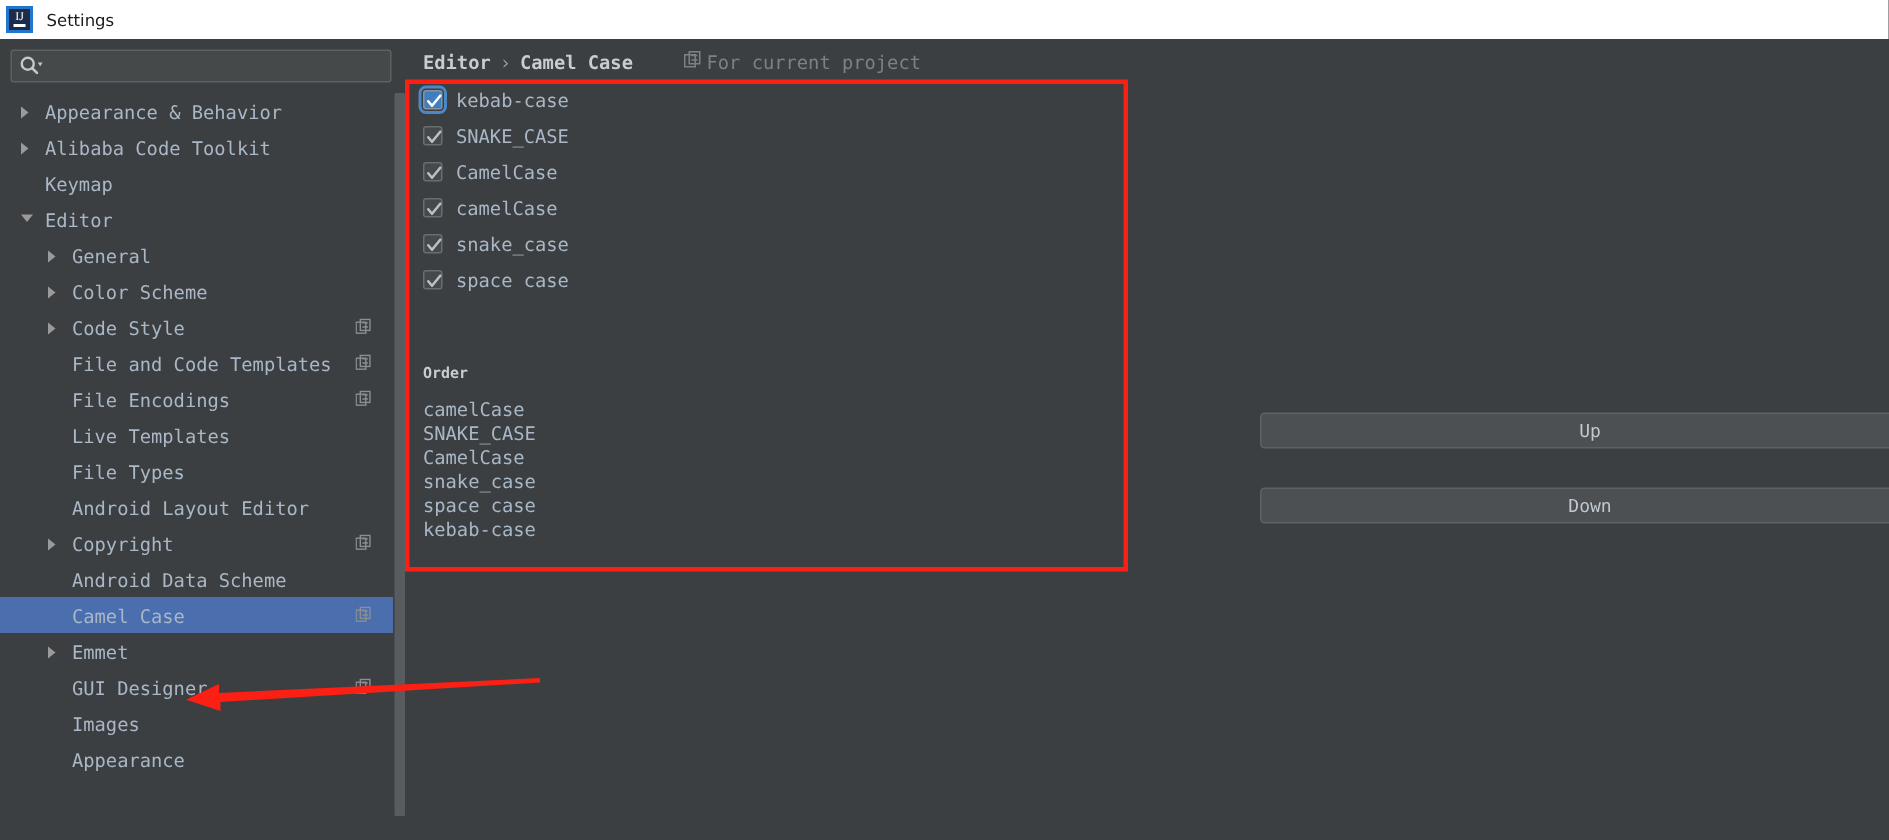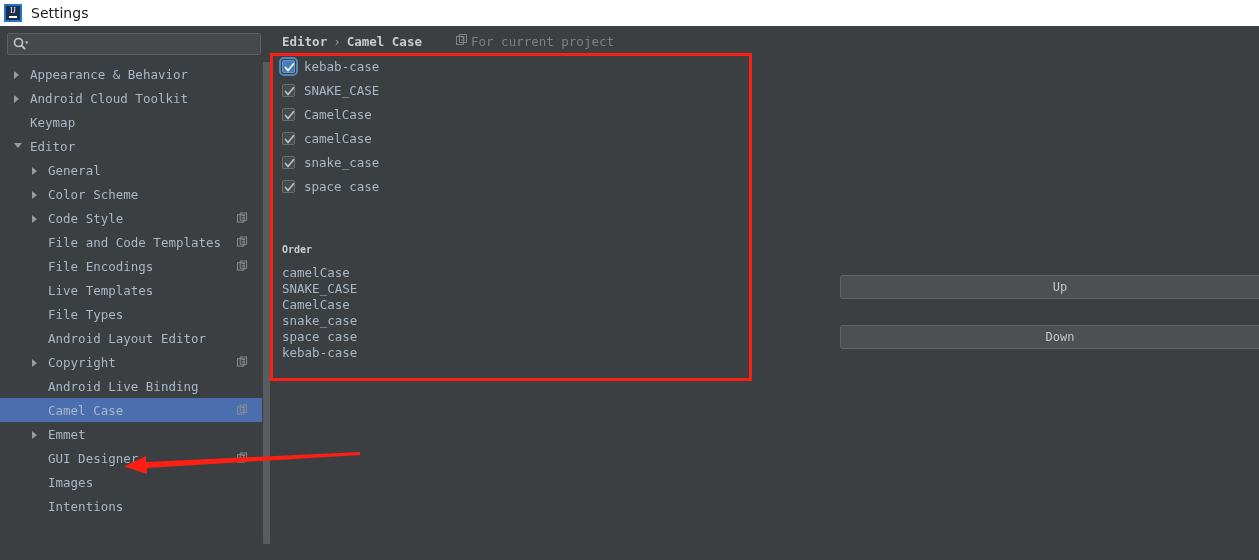--- a/index.html
+++ b/index.html
@@ -36,21 +36,21 @@
     font-family: "Liberation Serif", serif;
     letter-spacing: 0px;
   }
   #ij-icon .ij-bar {
     position: absolute; left: 3px; right: 3px; bottom: 2px;
     height: 2.5px; background: #ffffff;
   }
   #title-text {
     margin-left: 9px;
     color: #1a1a1a;
-    font-size: 14px;
+    font-size: 11px;
     font-family: "DejaVu Sans", "Liberation Sans", sans-serif;
   }
 
   
   #body {
     position: absolute; left: 0; top: 26px;
     width: 1259px; height: 534px;
     background: #3c3f41;
   }
 
@@ -243,21 +243,21 @@
       </svg>
     </div>
 
     <div id="tree">
         <div class="tree-row">
           <div class="arrow collapsed" style="left: 14px;"></div>
           <span class="tree-label" style="left: 30px; text-align: right;">Appearance &amp; Behavior</span>
         </div>
         <div class="tree-row">
           <div class="arrow collapsed" style="left: 14px;"></div>
-          <span class="tree-label" style="left: 30px;">Android Cloud Toolkit</span>
+          <span class="tree-label" style="left: 30px;">Alibaba Code Toolkit</span>
         </div>
         <div class="tree-row">
           <span class="tree-label" style="left: 30px;">Keymap</span>
         </div>
         <div class="tree-row">
           <div class="arrow expanded" style="left: 14px;"></div>
           <span class="tree-label" style="left: 30px;">Editor</span>
         </div>
         <div class="tree-row">
           <div class="arrow collapsed" style="left: 32px;"></div>
@@ -308,21 +308,21 @@
           <div class="arrow collapsed" style="left: 32px;"></div>
           <span class="tree-label" style="left: 48px;">Copyright</span>
           <svg class="row-copy-icon" viewBox="0 0 12 12">
             <rect x="0.5" y="2.5" width="7" height="8" fill="none" stroke="#8b8f93"></rect>
             <rect x="3.5" y="0.5" width="7" height="8" fill="none" stroke="#8b8f93"></rect>
             <line x1="5" y1="3" x2="9" y2="3" stroke="#8b8f93"></line>
             <line x1="5" y1="6" x2="9" y2="6" stroke="#8b8f93"></line>
           </svg>
         </div>
         <div class="tree-row">
-          <span class="tree-label" style="left: 48px;">Android Live Binding</span>
+          <span class="tree-label" style="left: 48px;">Android Data Scheme</span>
         </div>
         <div class="tree-row selected">
           <span class="tree-label" style="left: 48px;">Camel Case</span>
           <svg class="row-copy-icon" viewBox="0 0 12 12">
             <rect x="0.5" y="2.5" width="7" height="8" fill="none" stroke="#8b8f93"></rect>
             <rect x="3.5" y="0.5" width="7" height="8" fill="none" stroke="#8b8f93"></rect>
             <line x1="5" y1="3" x2="9" y2="3" stroke="#8b8f93"></line>
             <line x1="5" y1="6" x2="9" y2="6" stroke="#8b8f93"></line>
           </svg>
         </div>
@@ -336,21 +336,21 @@
             <rect x="0.5" y="2.5" width="7" height="8" fill="none" stroke="#8b8f93"></rect>
             <rect x="3.5" y="0.5" width="7" height="8" fill="none" stroke="#8b8f93"></rect>
             <line x1="5" y1="3" x2="9" y2="3" stroke="#8b8f93"></line>
             <line x1="5" y1="6" x2="9" y2="6" stroke="#8b8f93"></line>
           </svg>
         </div>
         <div class="tree-row">
           <span class="tree-label" style="left: 48px;">Images</span>
         </div>
         <div class="tree-row">
-          <span class="tree-label" style="left: 48px;">Intentions</span>
+          <span class="tree-label" style="left: 48px;">Appearance</span>
         </div>
       </div>
 
     <div id="sb-track"></div>
     <div id="sb-thumb"></div>
   </div>
 
   <div id="content">
 
     <div id="breadcrumb">

